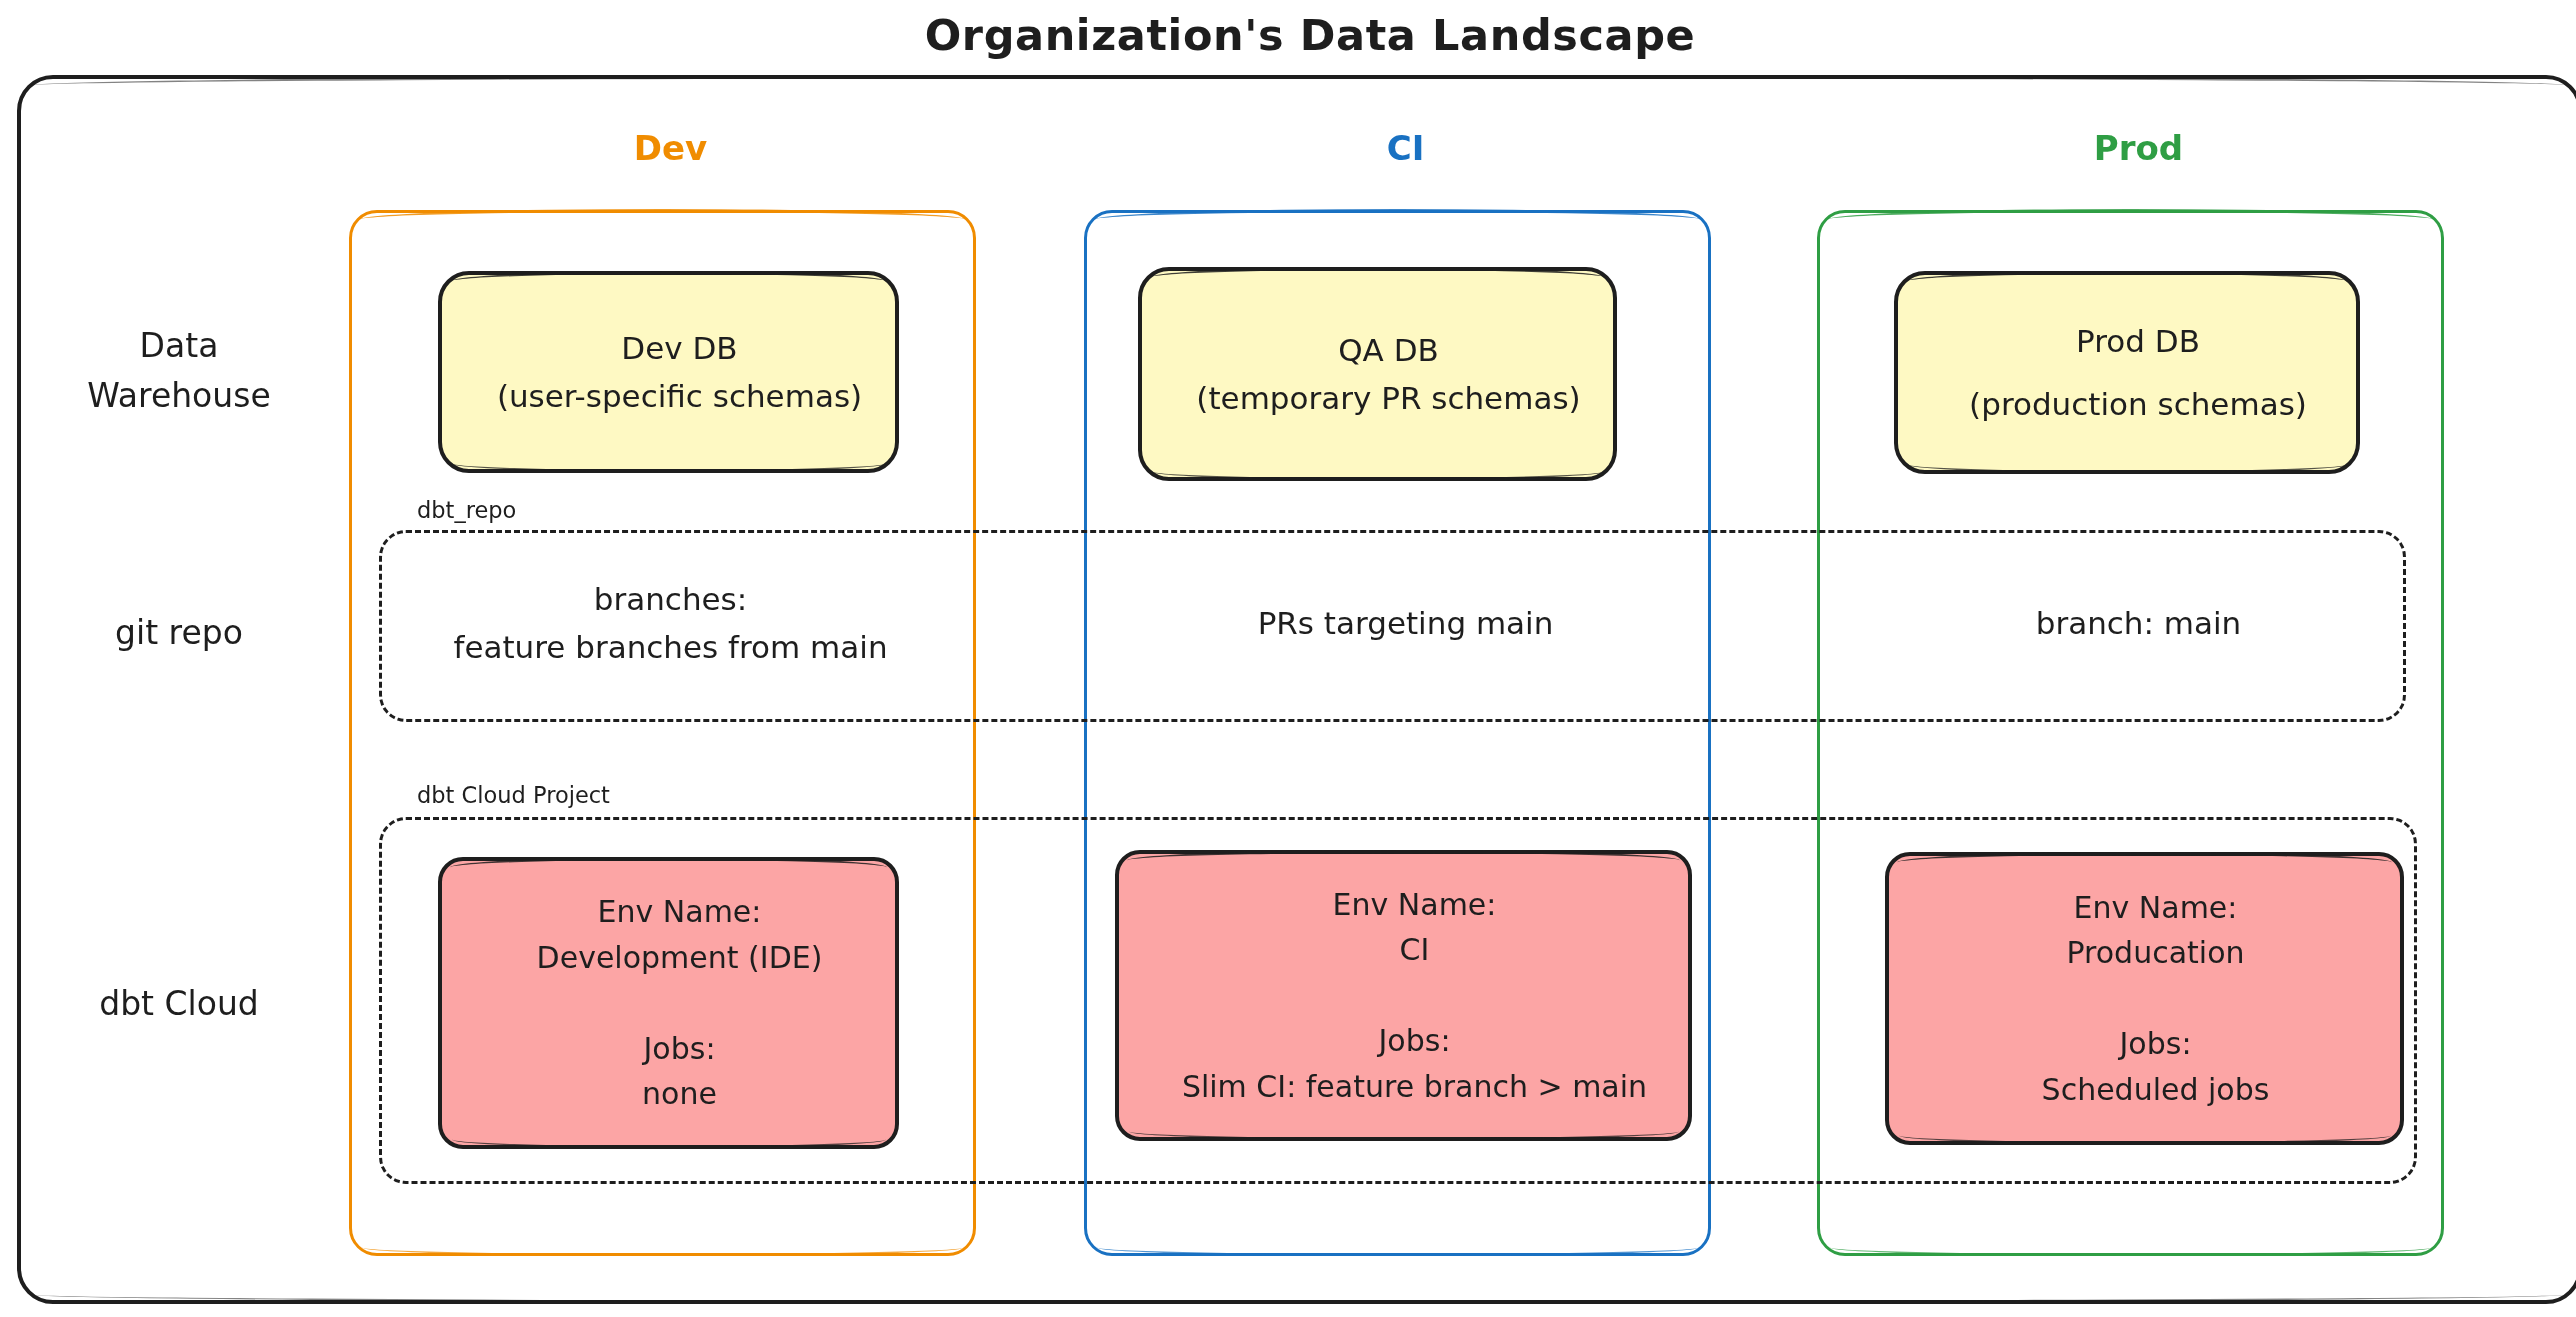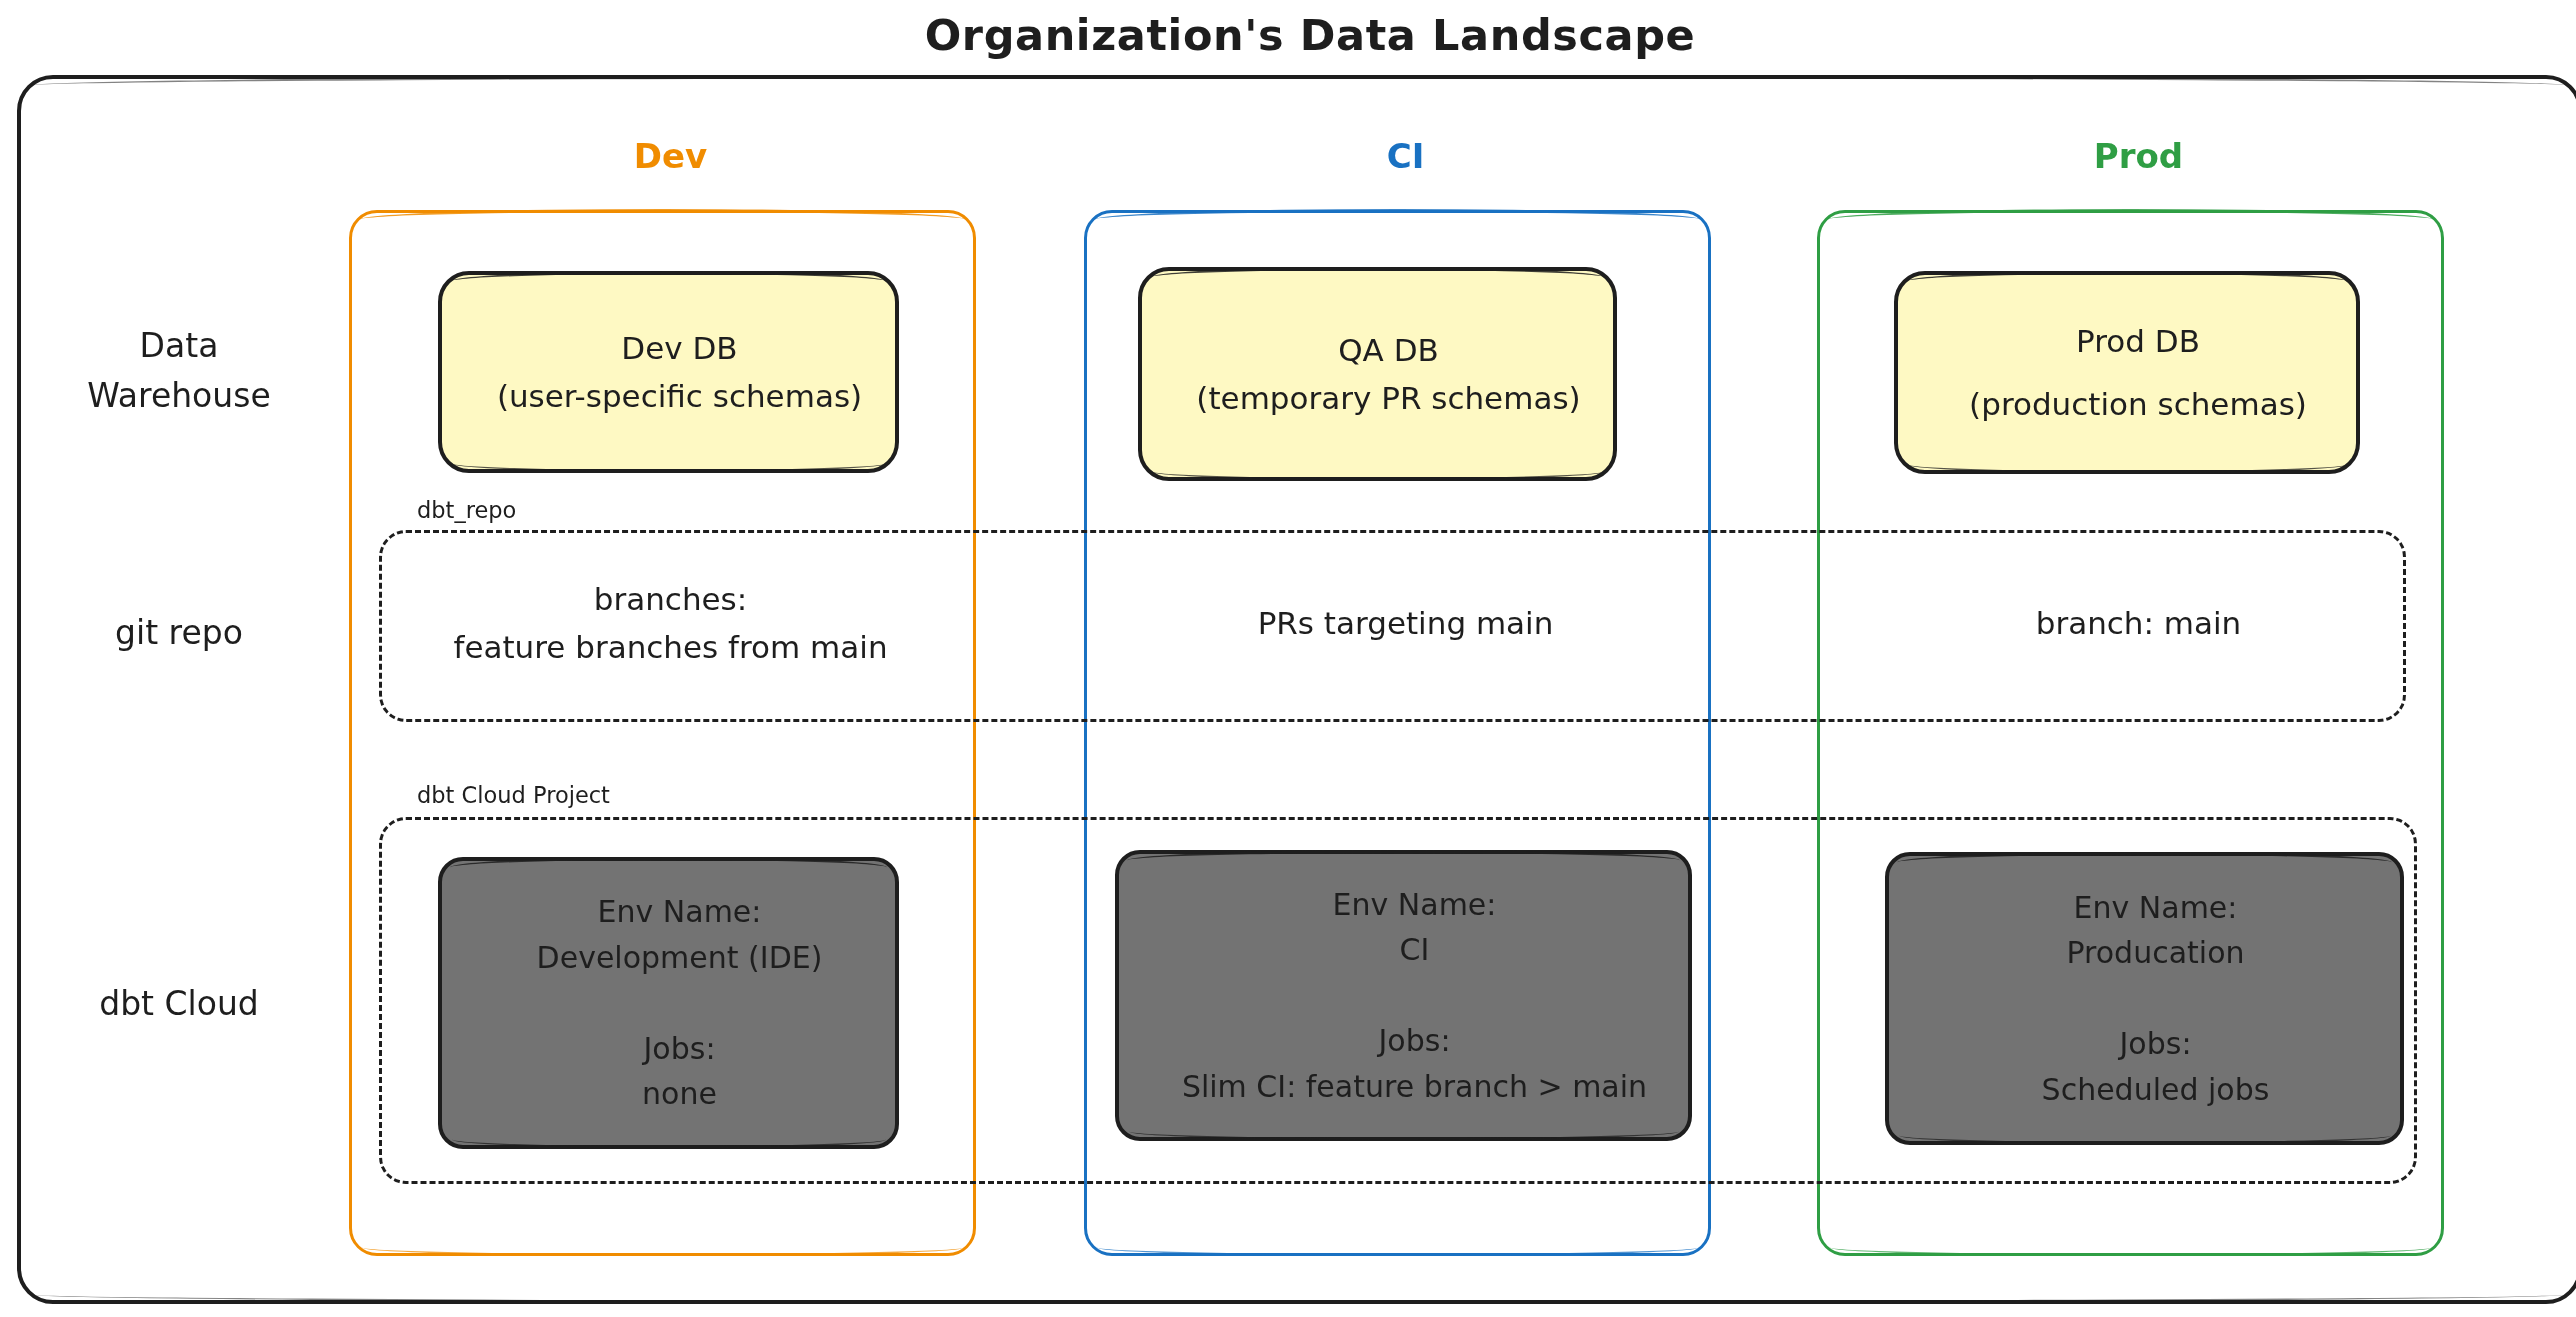--- a/index.html
+++ b/index.html
@@ -50,21 +50,21 @@
     border-width: 3.6px; border-style: solid;
     border-radius: 28px;
     background: transparent;
   }
   .col-dev  { left: 349px;  color: #f08c00; border-color: #f08c00; }
   .col-ci   { left: 1084px; color: #1971c2; border-color: #1971c2; }
   .col-prod { left: 1817px; color: #2f9e44; border-color: #2f9e44; }
 
   
   .col-header {
-    top: 136px; width: 599px; text-align: center;
+    top: 128px; width: 599px; text-align: center;
     font-size: 34px; font-weight: 600;
   }
   .header-dev  { left: 349px;  color: #f08c00; }
   .header-ci   { left: 1084px; color: #1971c2; }
   .header-prod { left: 1817px; color: #2f9e44; }
 
   
   .row-label {
     left: 24px; width: 266px; text-align: center;
     font-size: 33px; line-height: 1.5;
@@ -108,21 +108,21 @@
     text-align: center;
     font-size: 31px; line-height: 1.55;
   }
   .git-dev  { left: 349px; }
   .git-ci   { left: 1084px; }
   .git-prod { left: 1817px; }
 
   
   .dbt-box {
     border: 4.1px solid #1e1e1e; border-radius: 25px;
-    background: #737373;
+    background: #fca5a5;
     display: flex; flex-direction: column;
     justify-content: center; align-items: center;
     text-align: center;
     font-size: 30px; line-height: 1.52;
     color: #1e1e1e;
   }
   .dbt-dev  { left: 438px;  top: 857px; width: 431px; height: 284px; }
   .dbt-ci   { left: 1115px; top: 850px; width: 547px; height: 283px; }
   .dbt-prod { left: 1885px; top: 852px; width: 489px; height: 285px; }
 

